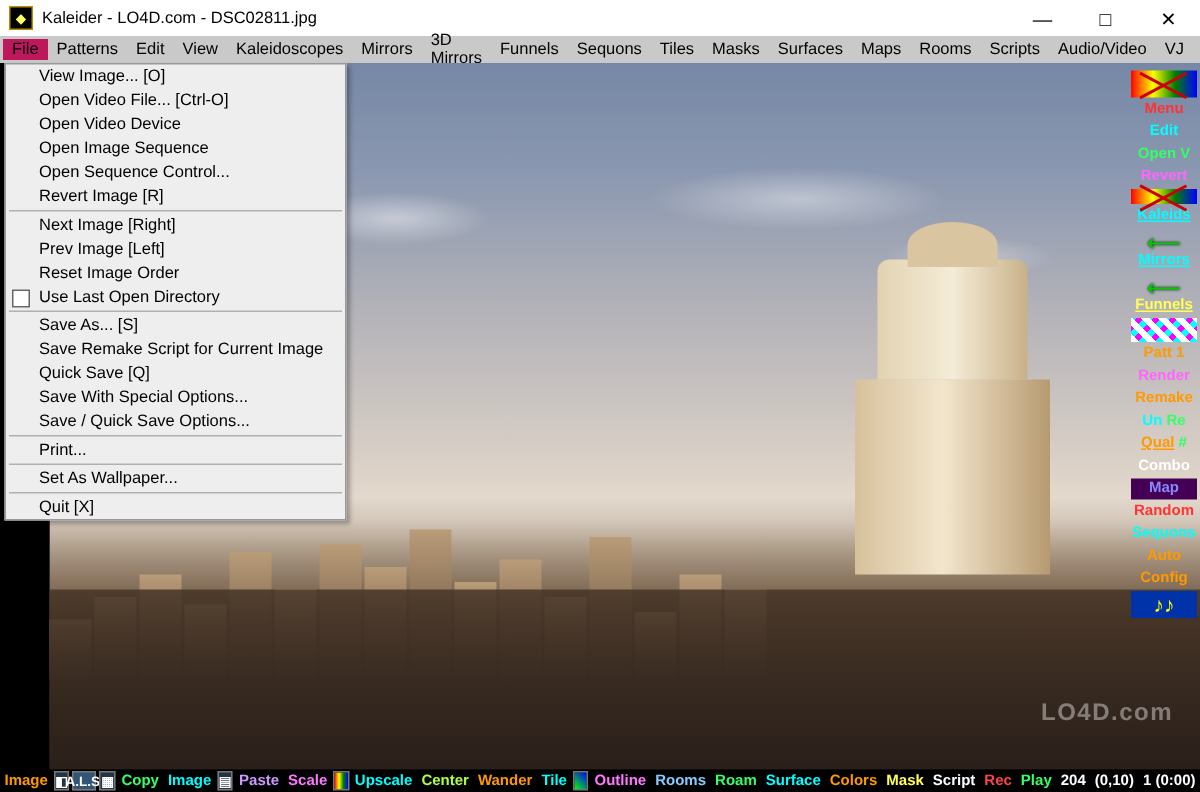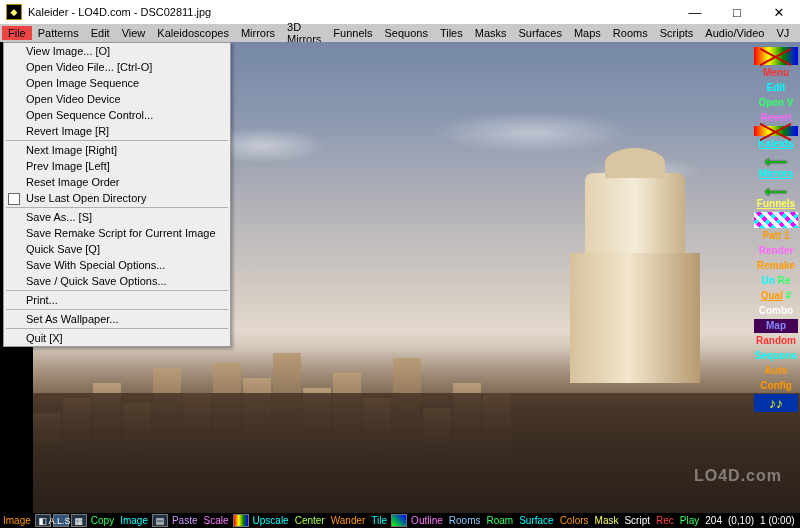--- a/index.html
+++ b/index.html
@@ -35,21 +35,21 @@
   }
 
   
   .menubar {
     height:18px; background:#c9c9c9;
     display:flex; align-items:center;
     font-size:11px; color:#000;
     padding: 0 2px;
   }
   .menubar .mitem { padding: 1px 6px; cursor:default;}
-  .menubar .mitem.active { background:#ef4444; }
+  .menubar .mitem.active { background:#be185d; }
 
   
   .dropdown {
     position:absolute;
     left:3px; top:42px;
     width:228px;
     background:#eeeeee;
     border:1px solid #999;
     box-shadow: 2px 2px 3px rgba(0,0,0,0.3);
     font-size:11px; color:#000;
@@ -168,21 +168,21 @@
     height:18px;display:flex;align-items:center;justify-content:center;
     font-size:14px;color:#ff0;
     background:#0033aa;
   }
 
   
   .btmbar{
     position:absolute; left:0; right:0; bottom:0; height:15px;
     background:#000;
     display:flex; align-items:center;
-    font-size:10px; font-weight:normal;
+    font-size:10px; font-weight:bold;
     overflow:hidden;
     z-index:60;
   }
   .btmbar .bitm{ padding:0 3px; white-space:nowrap;}
   .btmbar .ico{
     width:16px; height:13px; margin:0 1px; border:1px solid #777;
     display:flex;align-items:center;justify-content:center;
     font-size:9px; color:#fff; background:#234;
   }
   .c-orange{color:#f90;} .c-cyan{color:#0ff;} .c-green{color:#3f6;}
@@ -251,22 +251,22 @@
       <div class="top"></div>
       <div class="dome"></div>
   </div>
   <div class="fore"></div>
   <div class="watermark">LO4D.com</div>
 </div>
 
 <div class="dropdown" id="file-menu">
     <div class="ditem">View Image...  [O]</div>
     <div class="ditem">Open Video File...  [Ctrl-O]</div>
+    <div class="ditem">Open Video Device</div>
     <div class="ditem">Open Image Sequence</div>
-    <div class="ditem">Open Video Device</div>
     <div class="ditem">Open Sequence Control...</div>
     <div class="ditem">Revert Image  [R]</div>
     <div class="sep"></div>
     <div class="ditem">Next Image  [Right]</div>
     <div class="ditem">Prev Image  [Left]</div>
     <div class="ditem">Reset Image Order</div>
     <div class="ditem box">Use Last Open Directory</div>
     <div class="sep"></div>
     <div class="ditem">Save As...  [S]</div>
     <div class="ditem">Save Remake Script for Current Image</div>

